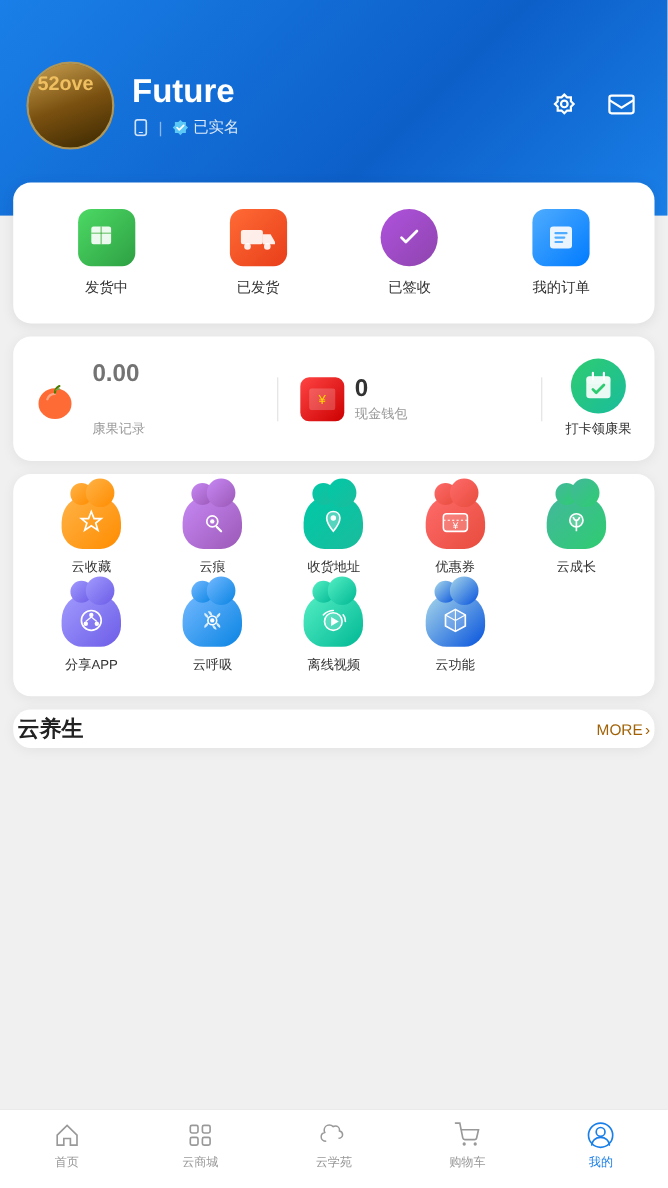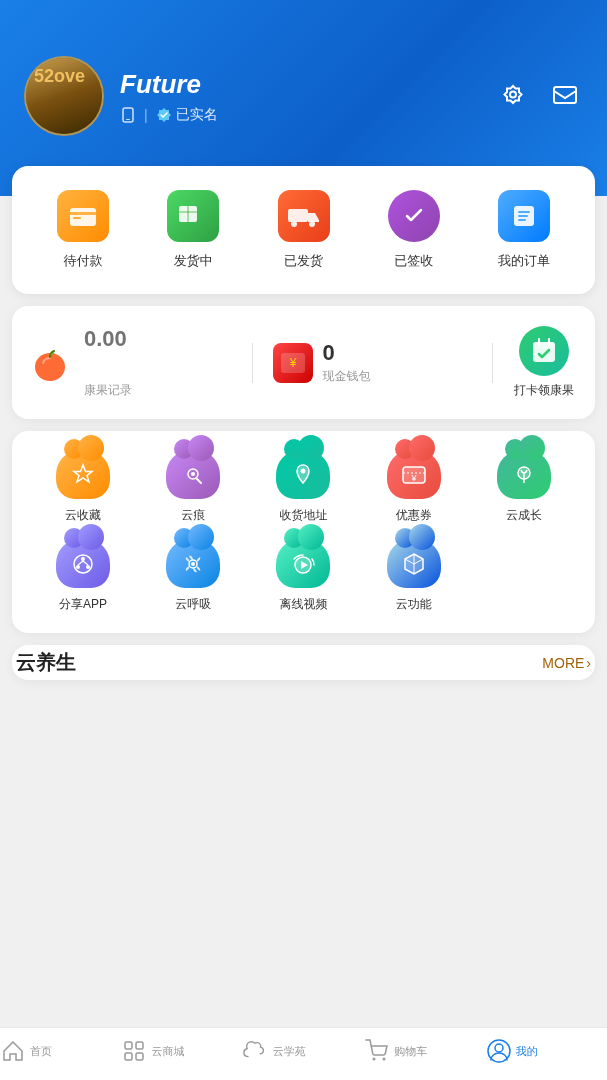--- a/index.html
+++ b/index.html
@@ -55,23 +55,22 @@
       top: 8px;
       left: 8px;
     }
     .user-info {
       display: flex;
       flex-direction: column;
       gap: 6px;
     }
     .username {
       color: white;
-      font-size: 26px;
+      font-size: 30px;
       font-weight: bold;
-      font-style: italic;
     }
     .user-badges {
       display: flex;
       align-items: center;
       gap: 8px;
       color: rgba(255,255,255,0.85);
       font-size: 14px;
     }
     .badge-separator {
       color: rgba(255,255,255,0.5);
@@ -293,21 +292,21 @@
       width: 607px;
       background: white;
       border-top: 1px solid #e8e8e8;
       display: flex;
       padding: 10px 0 16px;
       z-index: 100;
     }
     .nav-item {
       flex: 1;
       display: flex;
-      flex-direction: row;
+      flex-direction: column;
       align-items: center;
       gap: 4px;
       cursor: pointer;
     }
     .nav-icon {
       width: 26px;
       height: 26px;
       display: flex;
       align-items: center;
       justify-content: center;
@@ -420,30 +419,20 @@
           <path d="M3 9L14 16L25 9" stroke="white" stroke-width="2"></path>
         </svg>
       </div>
     </div>
   </div>
 </div>
 
 <div class="order-section">
   <div class="order-items">
 
-    <div class="order-item">
-      <div class="order-icon bg-orange">
-        <svg width="28" height="22" viewBox="0 0 28 22" fill="none">
-          <rect x="1" y="3" width="26" height="18" rx="3" fill="white" opacity="0.9"></rect>
-          <rect x="1" y="7" width="26" height="3" fill="rgba(255,150,0,0.7)"></rect>
-          <rect x="4" y="12" width="8" height="2" rx="1" fill="rgba(255,150,0,0.8)"></rect>
-        </svg>
-      </div>
-      <span class="order-label">待付款</span>
-    </div>
 
     <div class="order-item">
       <div class="order-icon bg-green">
         <svg width="32" height="24" viewBox="0 0 32 24" fill="none">
           <rect x="2" y="2" width="18" height="16" rx="2" fill="white" opacity="0.9"></rect>
           <path d="M11 2V18" stroke="rgba(0,150,0,0.4)" stroke-width="1.5"></path>
           <path d="M2 8H20" stroke="rgba(0,150,0,0.4)" stroke-width="1.5"></path>
         </svg>
       </div>
       <span class="order-label">发货中</span>

